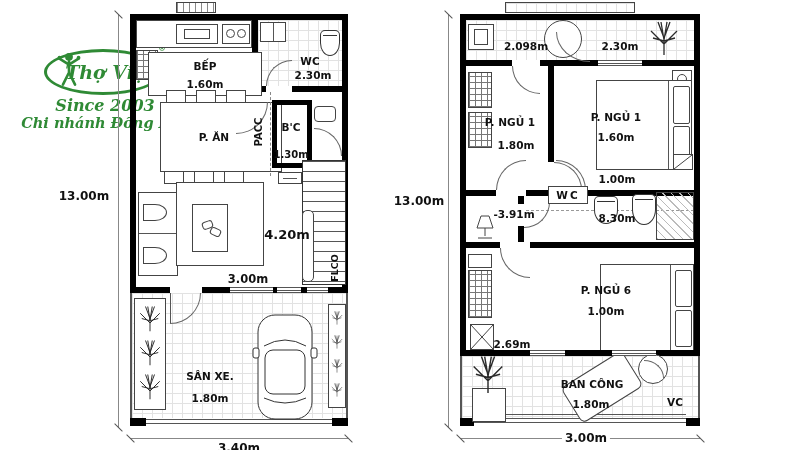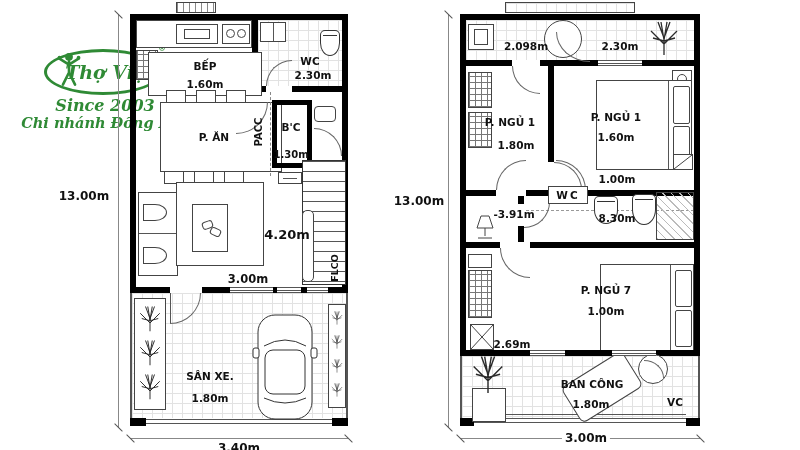--- a/index.html
+++ b/index.html
@@ -287,21 +287,21 @@
     <div class="f" style="left:8px;top:240px;width:24px;height:14px;"></div>
     <div class="grid" style="left:8px;top:256px;width:24px;height:48px;"></div>
     <svg class="abs" width="24" height="26" viewBox="0 0 24 26" style="left:10px;top:310px;">
       <rect x="0.5" y="0.5" width="23" height="25" fill="#fff" stroke="#444"></rect>
         <path d="M1 1l22 24M23 1L1 25" stroke="#444"></path>
     </svg>
     <div class="f" style="left:140px;top:250px;width:94px;height:88px;"></div>
     <div class="thin" style="left:210px;top:251px;width:1px;height:86px;"></div>
     <div class="pillow" style="left:215px;top:256px;width:15px;height:35px;"></div>
     <div class="pillow" style="left:215px;top:296px;width:15px;height:35px;"></div>
-    <div class="lb" style="left:146px;top:276px;">P. NGỦ 7</div>
+    <div class="lb" style="left:146px;top:276px;">P. NGỦ 6</div>
     <div class="lb" style="left:146px;top:297px;">1.00m</div>
     <div class="lb" style="left:52px;top:330px;">2.69m</div>
 
     <div class="w" style="left:0;top:336px;width:70px;height:6px;"></div>
     <div class="win" style="left:70px;top:336px;width:35px;height:6px;"></div>
     <div class="w" style="left:105px;top:336px;width:47px;height:6px;"></div>
     <div class="win" style="left:152px;top:336px;width:44px;height:6px;"></div>
     <div class="w" style="left:196px;top:336px;width:44px;height:6px;"></div>
 
     <div class="thin" style="left:0;top:342px;width:2px;height:70px;"></div>

